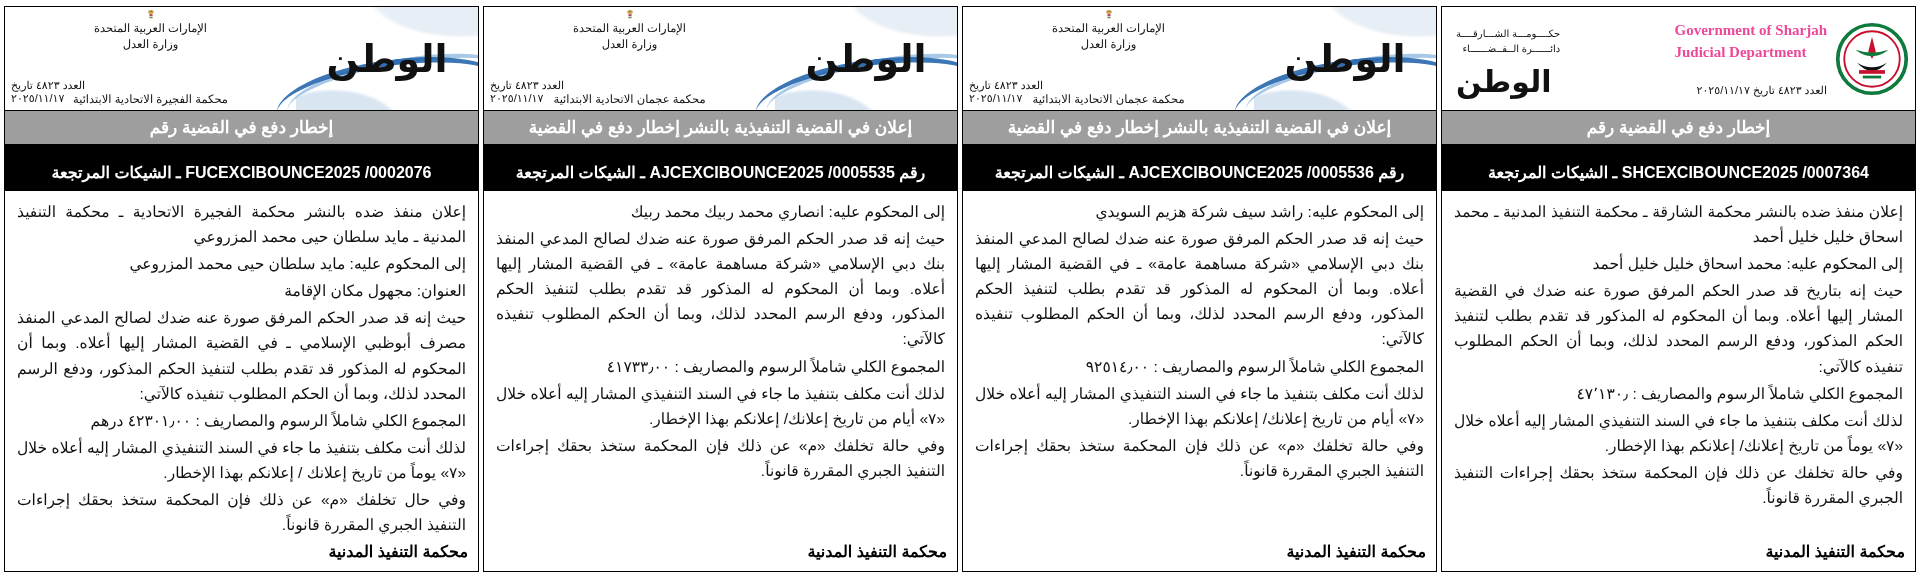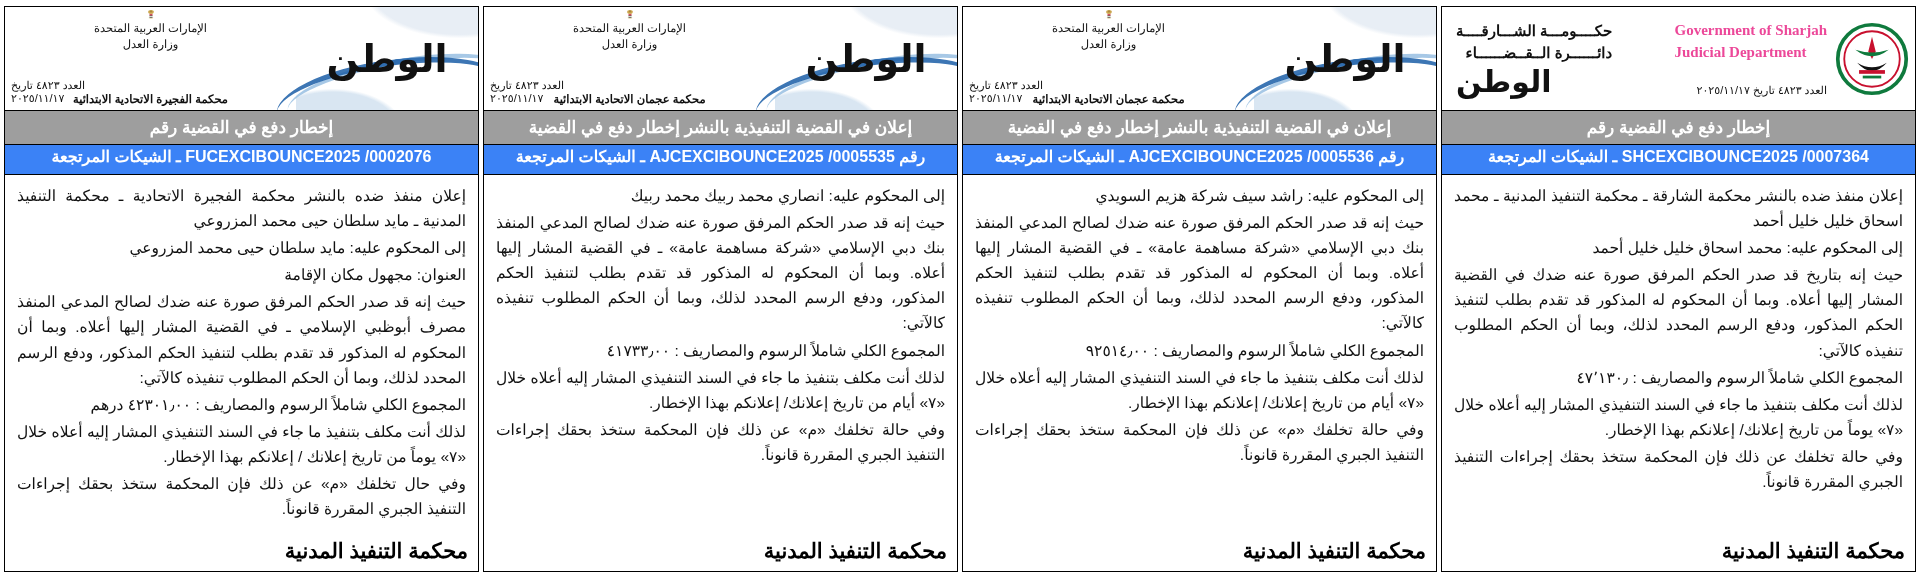--- a/index.html
+++ b/index.html
@@ -101,21 +101,21 @@
     width:36px;height:40px;
     display:block;
   }
   .mast-line{
     font-size:11.5px;
     color:#111;
     text-align:center;
     line-height:1.25;
     white-space:nowrap;
   }
-  .mast-line.b{font-weight:bold;margin-top:38px;}
+  .mast-line.b{font-weight:normal;margin-top:38px;}
   .issue{
     position:absolute;
     bottom:4px;
     right:6px;
     font-size:11px;
     line-height:1.25;
     text-align:right;
     color:#111;
     width:120px;
   }
@@ -125,22 +125,22 @@
   .sh-en{
     font-family:"Liberation Serif", serif;
     direction:ltr;
     text-align:left;
     font-size:15px;
     line-height:1.45;
     color:#ec4899;
     font-weight:bold;
   }
   .sh-ar{
-    font-size:15px;
-    font-weight:bold;
+    font-size:10px;
+    font-weight:normal;
     text-align:right;
     line-height:1.45;
     letter-spacing:1px;
     color:#111;
   }
   .sh-logo{
     width:74px;height:74px;
     flex:0 0 74px;
     display:flex;align-items:center;justify-content:center;
   }
@@ -160,26 +160,26 @@
     background:#9e9e9e;
     color:#fff;
     text-align:center;
     font-size:17px;
     font-weight:bold;
     padding:6px 24px 5px;
     line-height:1.3;
     border-bottom:1px solid #000;
   }
   .case-bar{
-    background:#3b82f6;
+    background:#000000;
     color:#fff;
     text-align:center;
     font-size:16px;
     font-weight:bold;
-    padding:2px 6px 6px;
+    padding:18px 6px 6px;
     line-height:1.3;
     border-bottom:1px solid #000;
     direction:rtl;
   }
 
   
   .body{
     flex:1;
     padding:8px 12px 4px;
     font-size:15.5px;
@@ -195,21 +195,21 @@
   
   .footer{
     height:34px;
     display:flex;
     align-items:center;
     justify-content:flex-start;
     padding:0 10px 6px;
     box-sizing:border-box;
   }
   .stamp{
-    font-size:21px;
+    font-size:16px;
     font-weight:bold;
     color:#000;
     letter-spacing:0px;
   }
 </style>
 </head>
 <body>
 
 <div class="sheet">
 

